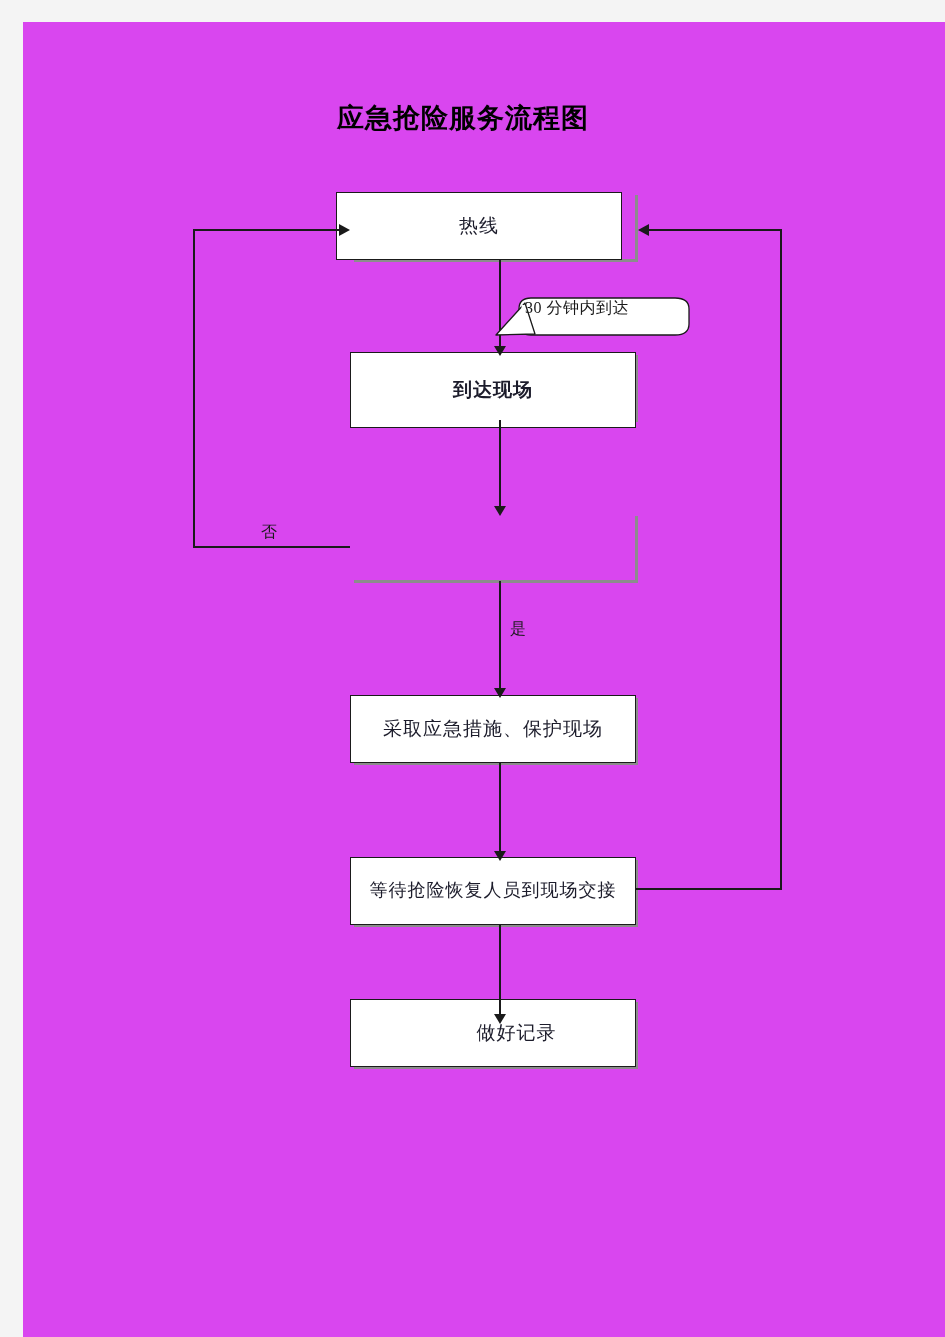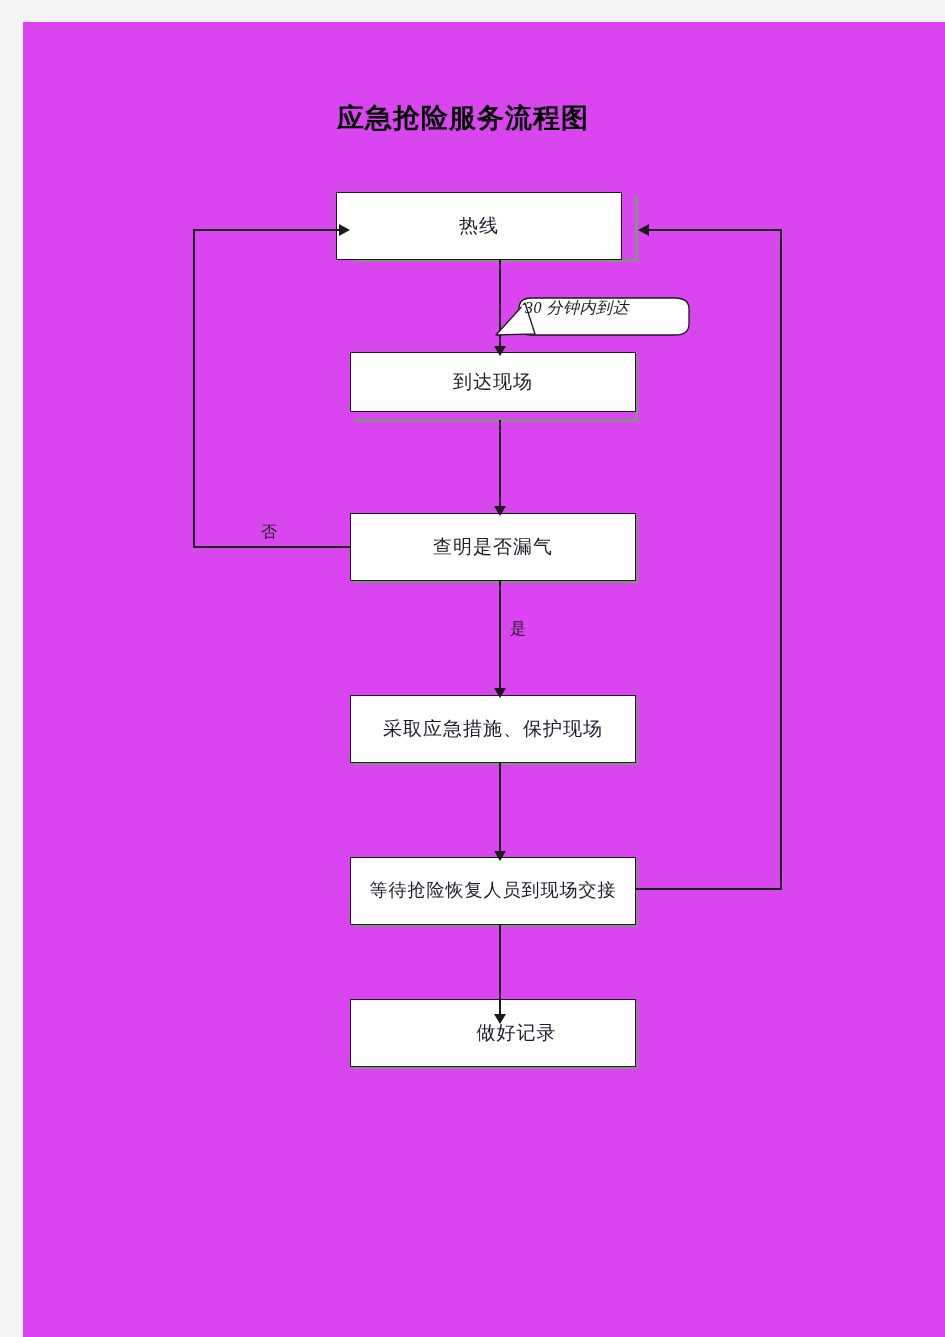--- a/index.html
+++ b/index.html
@@ -106,21 +106,20 @@
   }
   .callout-text {
     position: absolute;
     left: 32px;
     top: 8px;
     font-family: "Liberation Serif", "DejaVu Serif", serif;
     font-size: 16px;
     color: #1a1a1a;
     white-space: nowrap;
     letter-spacing: 0.5px;
-    font-style: italic;
   }
 </style>
 </head>
 <body>
 
 <div id="page">
   <div id="doc">
 
     <div id="title">应急抢险服务流程图</div>
 
@@ -150,28 +149,27 @@
       <svg width="200" height="54" viewBox="0 0 200 54">
         <path d="M 38 8 L 182 8 Q 196 8 196 19 L 196 34 Q 196 45 182 45 L 38 45 Q 26 45 26 34 L 26 19 Q 26 8 38 8 Z" fill="#ffffff" stroke="#1a1a1a" stroke-width="1.3"></path>
         <path d="M 32 13 L 3 45 L 42 44 Z" fill="#ffffff" stroke="#1a1a1a" stroke-width="1.3" stroke-linejoin="round"></path>
         <path d="M 30 15 L 30 40" stroke="#ffffff" stroke-width="3"></path>
       </svg>
       <div class="callout-text">30 分钟内到达</div>
     </div>
 
     <div class="node-shadow" style="left:331px; top:397px; width:284px; height:3px;"></div>
     <div class="node-shadow" style="left:612px; top:333px; width:3px; height:67px;"></div>
-    <div class="node" style="left:327px; top:330px; width:286px; height:60px;">到达现场</div>
+    <div class="node" style="left:327px; top:330px; width:286px; height:76px;font-weight:bold;">到达现场</div>
 
     <div class="edge-line edge-v" style="left:476px; top:398px; height:90px;"></div>
     <div class="arrow-down" style="left:471px; top:484px;"></div>
 
     <div class="node-shadow" style="left:331px; top:558px; width:284px; height:3px;"></div>
     <div class="node-shadow" style="left:612px; top:494px; width:3px; height:67px;"></div>
-    <div class="node" style="left:327px; top:491px; width:286px; height:68px;">查明是否漏气</div>
 
     <div class="edge-line edge-v" style="left:476px; top:559px; height:111px;"></div>
     <div class="arrow-down" style="left:471px; top:666px;"></div>
     <div class="edge-label" style="left:487px; top:597px;">是</div>
 
     <div class="node-shadow" style="left:331px; top:740px; width:284px; height:3px;"></div>
     <div class="node-shadow" style="left:612px; top:676px; width:3px; height:67px;"></div>
     <div class="node" style="left:327px; top:673px; width:286px; height:68px;">采取应急措施、保护现场</div>
 
     <div class="edge-line edge-v" style="left:476px; top:741px; height:92px;"></div>

